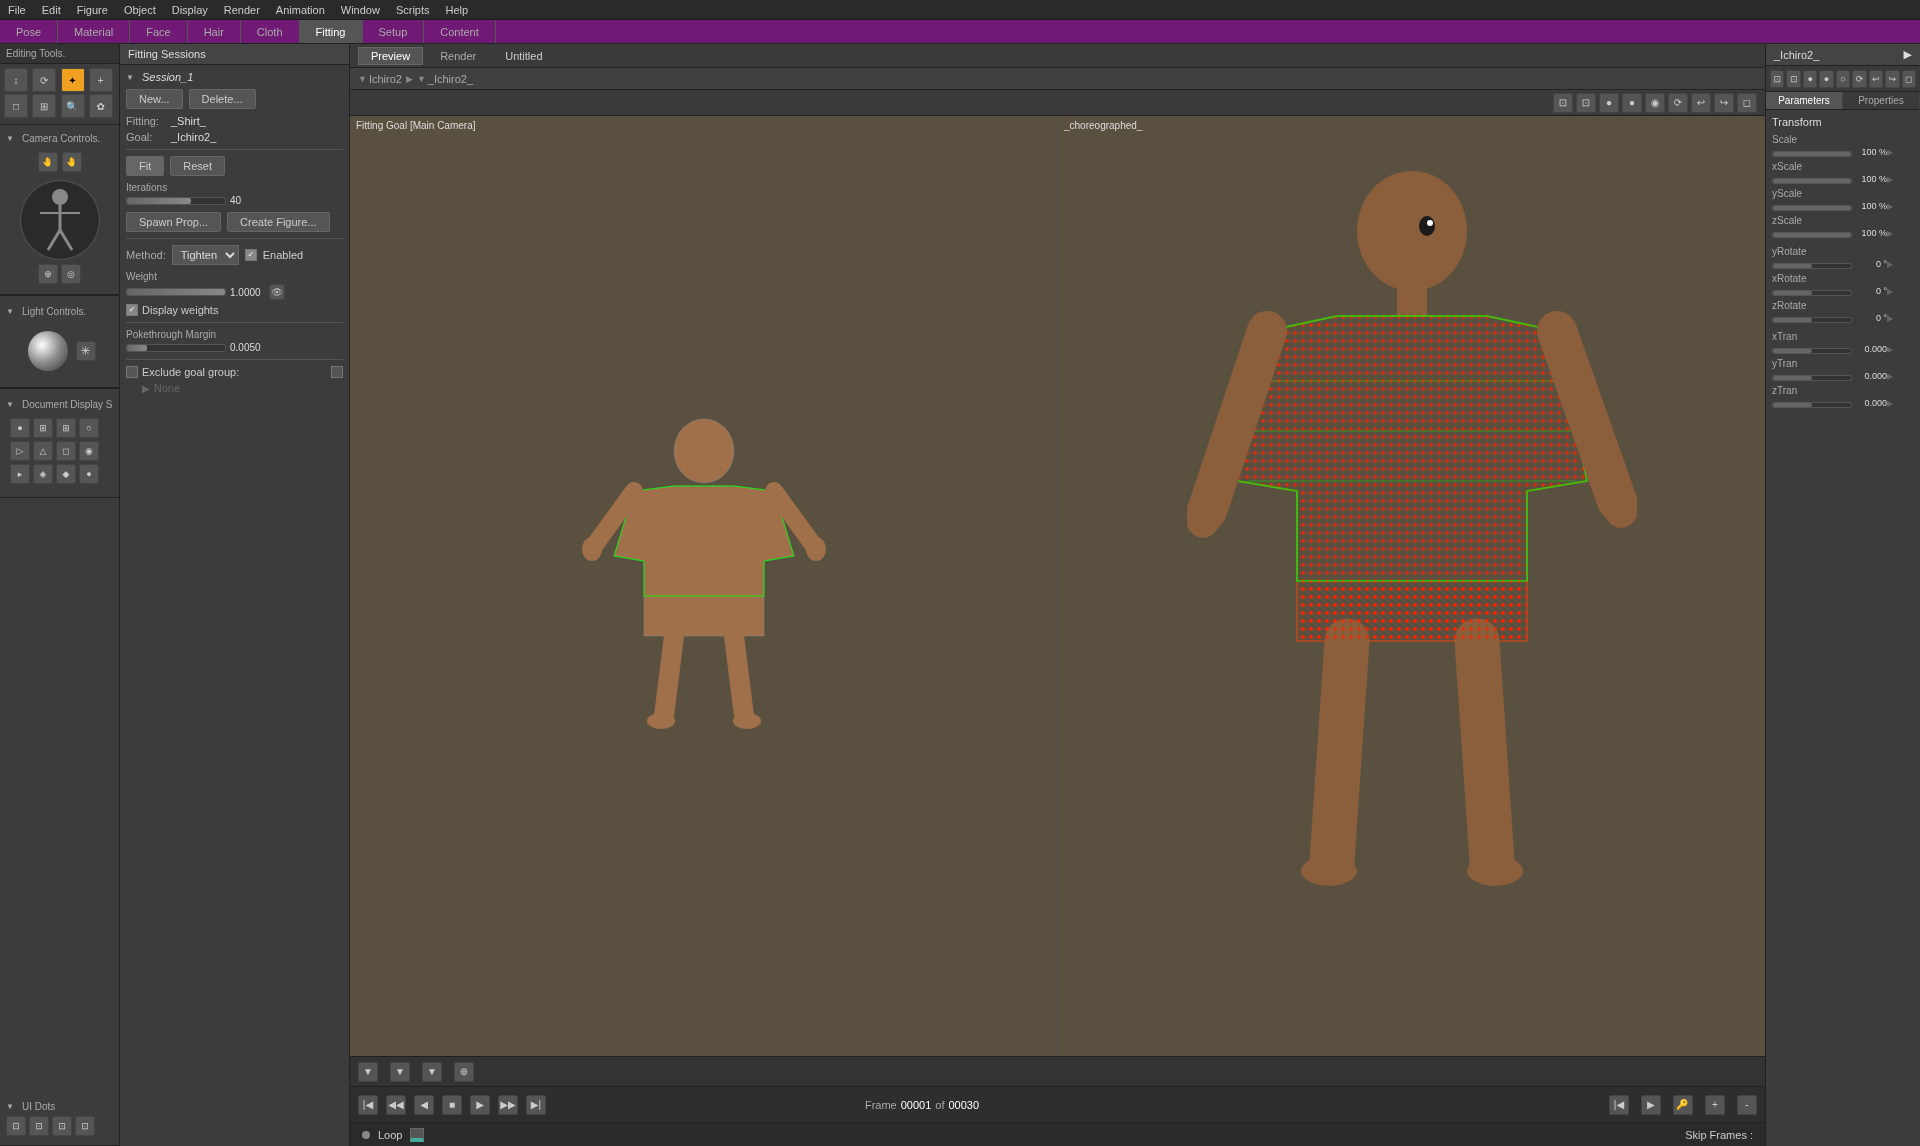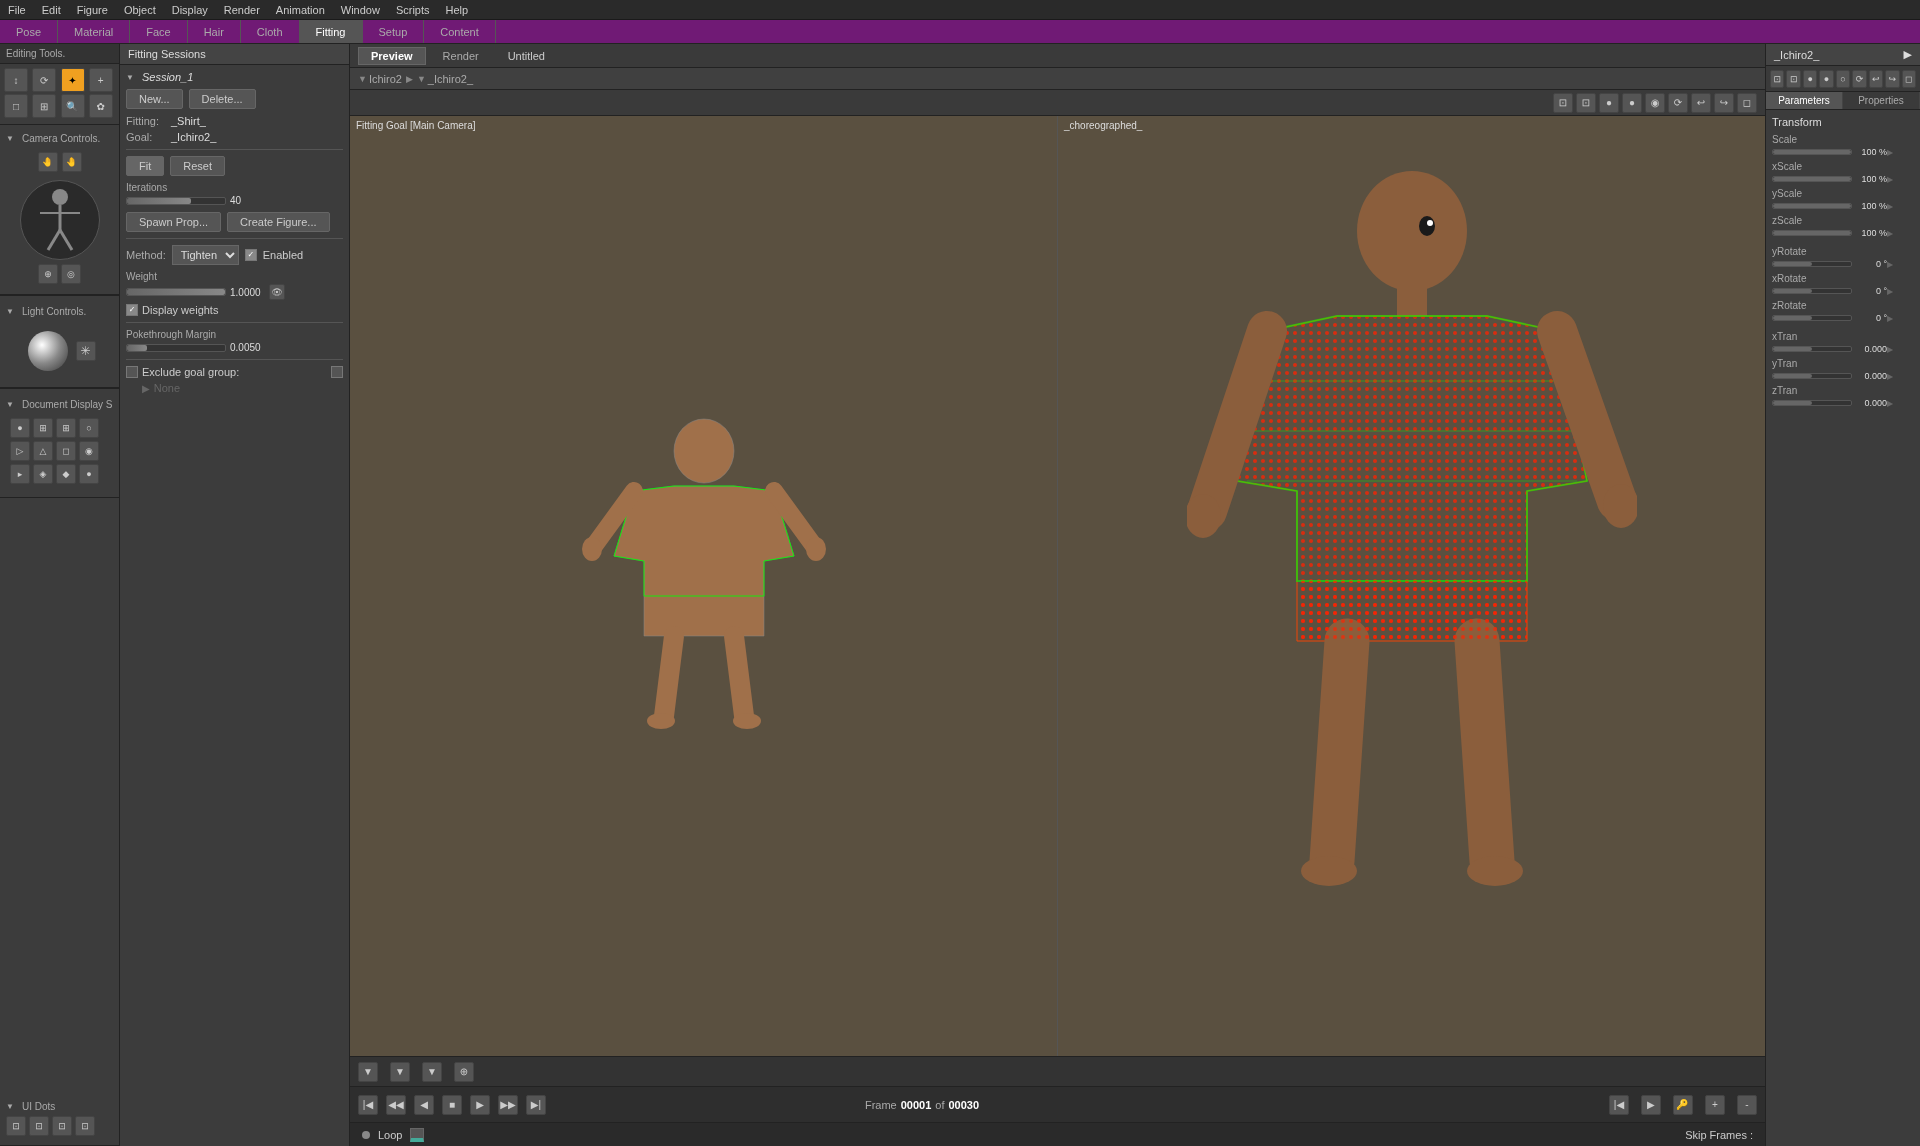--- a/index.html
+++ b/index.html
@@ -60,54 +60,54 @@
     .weight-row { margin: 4px 0; }
     .spawn-row { display: flex; gap: 6px; margin: 6px 0; }
     .checkbox { width: 12px; height: 12px; border: 1px solid #777; background: #555; display: inline-block; }
     .checkbox.checked { background: #888; }
     .checkbox.checked::after { content: "✓"; font-size: 8px; color: #fff; display: flex; align-items: center; justify-content: center; }
 
     
     .viewport-area { flex: 1; display: flex; flex-direction: column; overflow: hidden; }
     .viewport-tabs { background: #3a3a3a; height: 24px; display: flex; align-items: center; border-bottom: 1px solid #222; flex-shrink: 0; padding: 0 8px; gap: 4px; }
     .vtab { padding: 2px 12px; cursor: pointer; color: #aaa; font-size: 11px; border: 1px solid transparent; }
-    .vtab.active { border: 1px solid #666; background: #555; color: #fff; font-weight: bold; }
+    .vtab.active { border: 1px solid #666; background: #555; color: #fff; }
     .vtab-title { color: #ccc; padding: 2px 12px; font-size: 11px; }
     .breadcrumb { background: #404040; height: 22px; display: flex; align-items: center; padding: 0 8px; gap: 4px; border-bottom: 1px solid #222; flex-shrink: 0; }
     .breadcrumb-item { color: #aaa; font-size: 11px; display: flex; align-items: center; gap: 2px; }
     .breadcrumb-arrow { color: #888; font-size: 9px; }
     .viewport-container { flex: 1; display: flex; gap: 0; overflow: hidden; }
     .viewport-left { flex: 1; display: flex; flex-direction: column; border-right: 1px solid #555; }
     .viewport-top { flex: 1; background: #5a5040; position: relative; border-bottom: 1px solid #555; overflow: hidden; }
     .viewport-bottom { flex: 1; background: #5a5040; position: relative; overflow: hidden; }
     .viewport-right { flex: 1; background: #5a5040; position: relative; overflow: hidden; }
     .viewport-label { position: absolute; top: 4px; left: 6px; color: #ddd; font-size: 10px; z-index: 2; }
     .viewport-label2 { position: absolute; top: 4px; left: 6px; color: #ddd; font-size: 10px; z-index: 2; }
 
     
     .viewport-nav { background: #333; height: 30px; display: flex; align-items: center; padding: 0 8px; gap: 4px; border-top: 1px solid #222; flex-shrink: 0; }
     .nav-btn { width: 20px; height: 20px; background: #555; border: 1px solid #444; border-radius: 2px; display: flex; align-items: center; justify-content: center; cursor: pointer; color: #ccc; font-size: 10px; }
 
     
     .timeline-bar { background: #2e2e2e; height: 36px; display: flex; align-items: center; padding: 0 8px; gap: 8px; border-top: 1px solid #222; flex-shrink: 0; }
     .playback-btn { width: 20px; height: 20px; background: #555; border: 1px solid #444; border-radius: 2px; display: flex; align-items: center; justify-content: center; cursor: pointer; color: #ccc; font-size: 10px; }
     .frame-display { display: flex; align-items: center; gap: 4px; color: #aaa; font-size: 11px; margin: 0 auto; }
-    .frame-num { color: #fff; font-weight: bold; }
+    .frame-num { color: #fff; font-weight: normal; }
 
     
     .right-panel { width: 155px; background: #3c3c3c; border-left: 1px solid #222; display: flex; flex-direction: column; flex-shrink: 0; overflow-y: auto; }
     .right-panel-header { background: #444; padding: 4px 8px; font-size: 11px; color: #ddd; border-bottom: 1px solid #222; display: flex; align-items: center; justify-content: space-between; }
     .right-tabs { display: flex; background: #3a3a3a; border-bottom: 1px solid #222; }
     .right-tab { flex: 1; padding: 3px 6px; text-align: center; cursor: pointer; color: #aaa; font-size: 10px; border-right: 1px solid #444; }
     .right-tab.active { background: #555; color: #fff; }
     .transform-section { padding: 6px; }
     .transform-title { color: #ddd; font-size: 11px; margin-bottom: 6px; }
     .transform-group { margin-bottom: 4px; }
     .transform-label { color: #aaa; font-size: 10px; margin-bottom: 2px; }
-    .transform-slider-row { display: flex; align-items: center; gap: 0; }
+    .transform-slider-row { display: flex; align-items: flex-end; gap: 0; }
     .t-slider { width: 80px; height: 6px; background: #333; border: 1px solid #555; border-radius: 2px; }
     .t-fill { height: 100%; background: #666; border-radius: 2px; }
     .t-val { color: #ddd; font-size: 9px; min-width: 35px; text-align: right; }
     .t-arrow { color: #666; font-size: 8px; cursor: pointer; }
     .right-toolbar { background: #3a3a3a; height: 26px; display: flex; align-items: center; padding: 0 4px; gap: 2px; border-bottom: 1px solid #222; flex-shrink: 0; }
     .r-btn { width: 18px; height: 18px; background: #555; border: 1px solid #444; border-radius: 2px; display: flex; align-items: center; justify-content: center; cursor: pointer; color: #ccc; font-size: 9px; }
 
     .viewport-toolbar { background: #3a3a3a; height: 26px; display: flex; align-items: center; justify-content: flex-end; padding: 0 8px; gap: 3px; border-bottom: 1px solid #222; flex-shrink: 0; }
 
     .section-collapse { cursor: pointer; display: flex; align-items: center; gap: 4px; }

